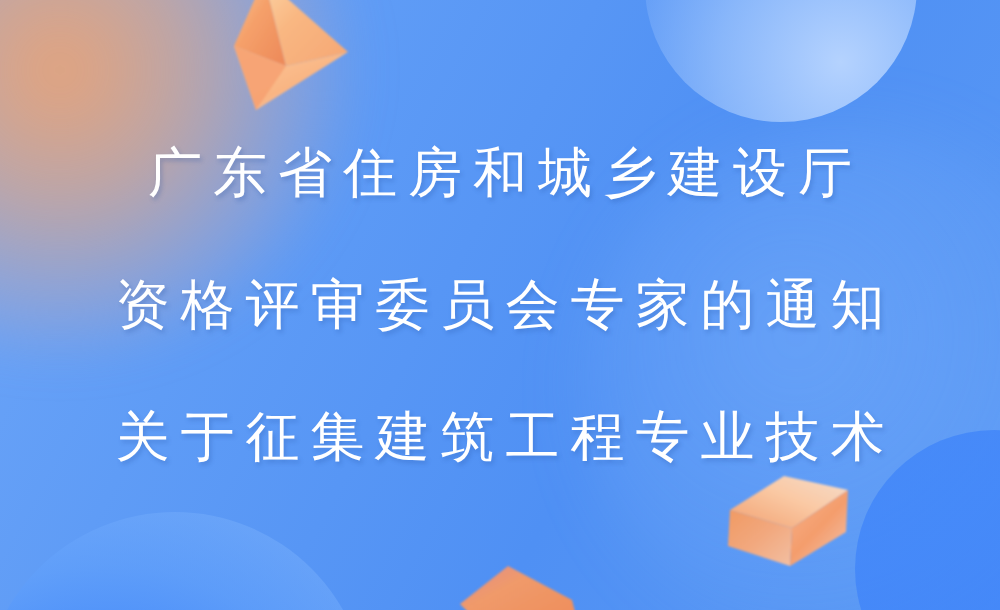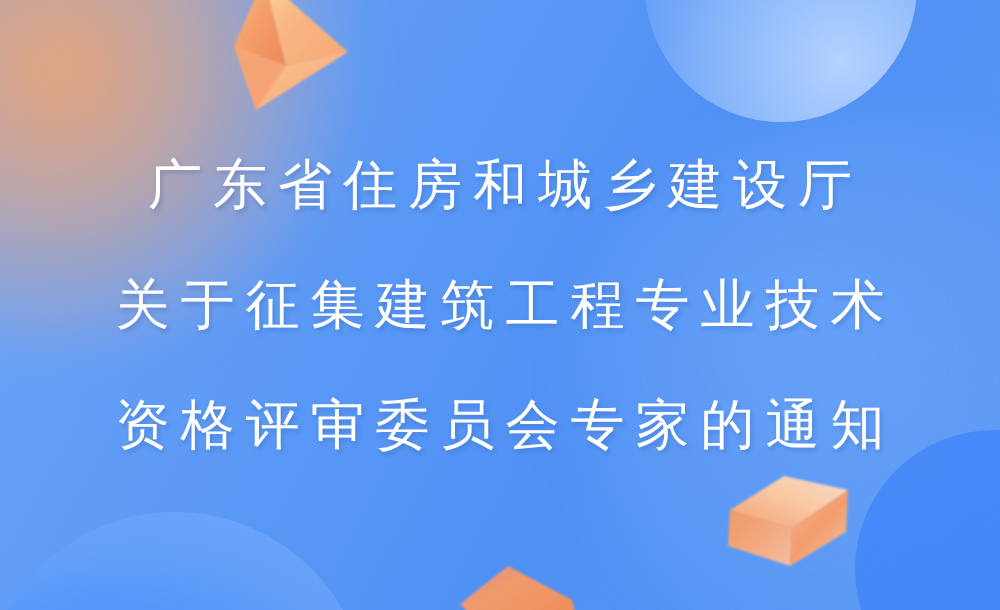--- a/index.html
+++ b/index.html
@@ -106,21 +106,21 @@
   .headline {
     position: absolute;
     left: 0;
     top: 0;
     width: 1000px;
     height: 610px;
     display: flex;
     flex-direction: column;
     align-items: center;
     justify-content: center;
-    gap: 0;
+    gap: 12px;
   }
   .headline-line {
     color: #ffffff;
     font-size: 54px;
     line-height: 120px;
     font-weight: 400;
     letter-spacing: 11px;
     text-indent: 11px;
     white-space: nowrap;
     text-shadow: 2px 3px 4px rgba(40,85,170,0.30);
@@ -213,17 +213,17 @@
         </filter>
       </defs>
       <g filter="url(#sliverBlur)">
         <polygon points="50,10 114,44 118,60 14,60 2,48" fill="url(#sliverGrad)"></polygon>
       </g>
     </svg>
   </div>
 
   <div class="headline">
     <div class="headline-line">广东省住房和城乡建设厅</div>
+    <div class="headline-line">资格评审委员会专家的通知</div>
     <div class="headline-line">关于征集建筑工程专业技术</div>
-    <div class="headline-line">资格评审委员会专家的通知</div>
   </div>
 
 </div>
 
 </body></html>

